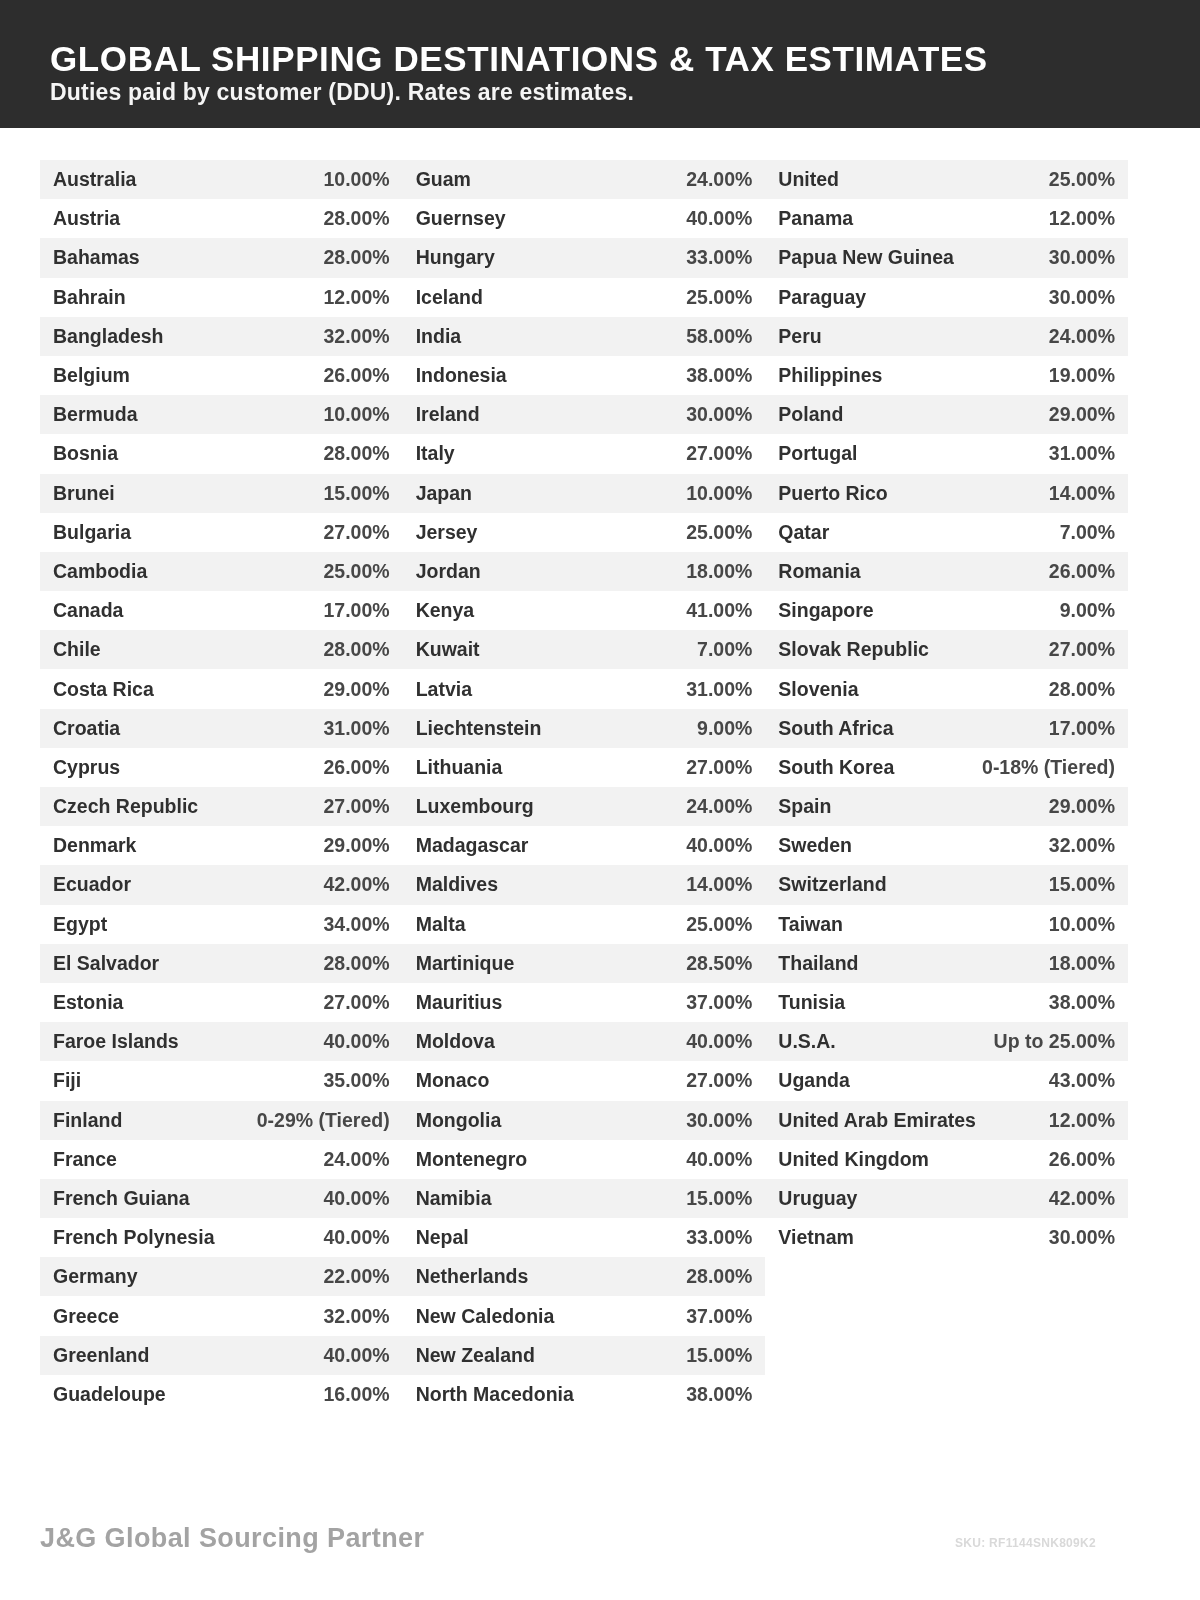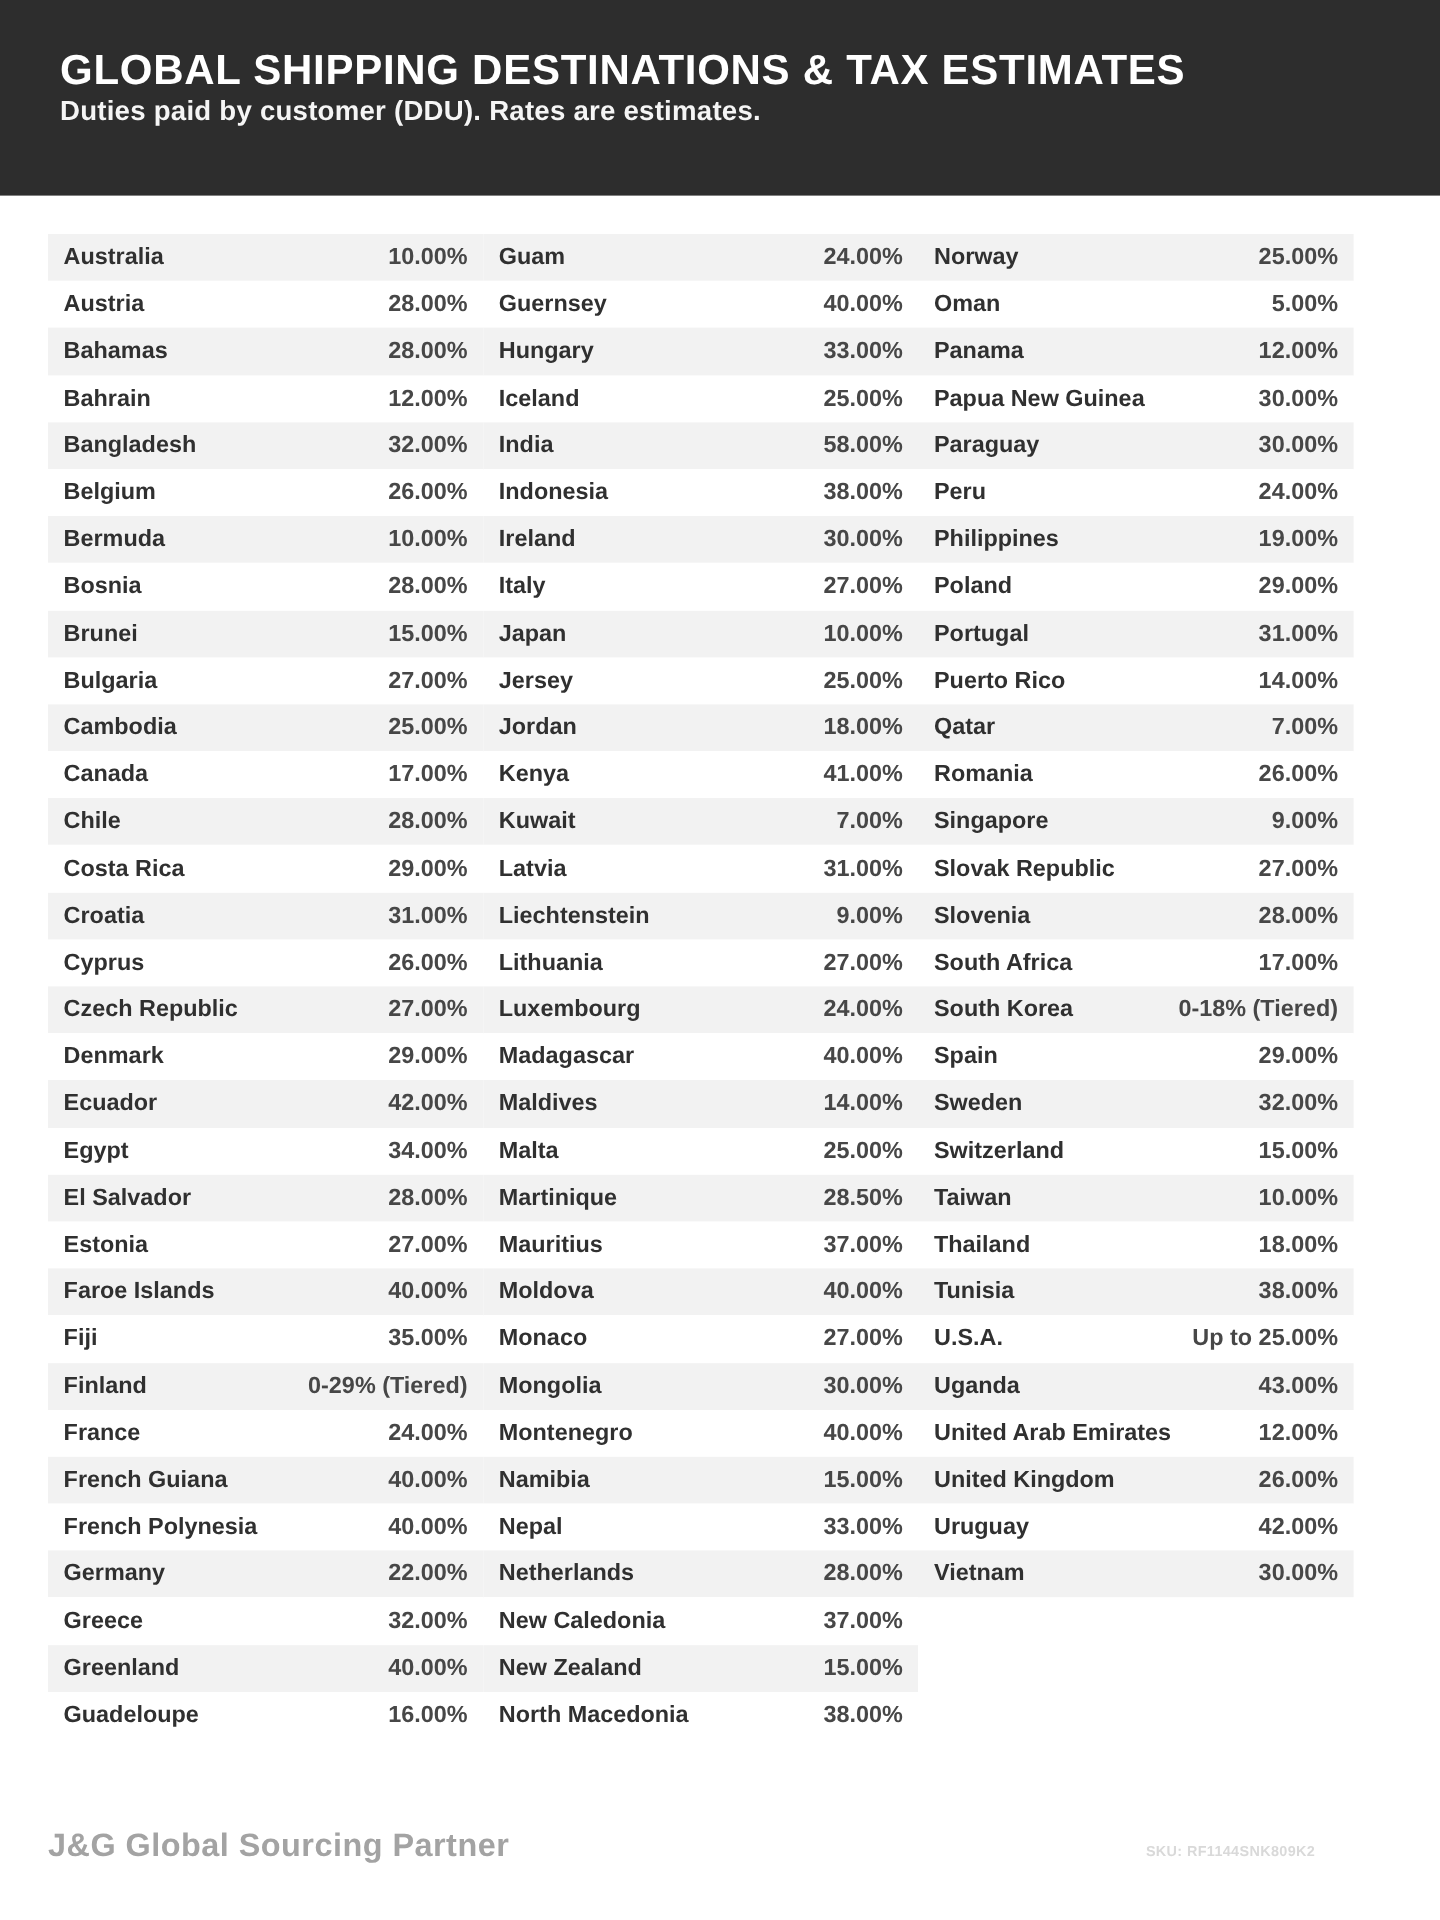--- a/index.html
+++ b/index.html
@@ -8,21 +8,21 @@
     width: 1200px;
     height: 1600px;
     position: relative;
     font-family: "Liberation Sans", sans-serif;
     color: #333;
     overflow: hidden;
   }
   .header {
     background: #2d2d2d;
     width: 100%;
-    height: 163px;
+    height: 128px;
     padding: 40px 16px 0 50px;
   }
   .title {
     color: #ffffff;
     font-size: 35px;
     font-weight: 800;
     letter-spacing: 0.6px;
     line-height: 1.1;
   }
   .subtitle {
@@ -347,26 +347,22 @@
         <span class="country">New Zealand</span>
         <span class="rate">15.00%</span>
       </div>
       <div class="row">
         <span class="country">North Macedonia</span>
         <span class="rate">38.00%</span>
       </div>
     </div>
   <div class="col">
       <div class="row">
-        <span class="country">Norway</span>
+        <span class="country">United</span>
         <span class="rate">25.00%</span>
-      </div>
-      <div class="row">
-        <span class="country">Oman</span>
-        <span class="rate">5.00%</span>
       </div>
       <div class="row">
         <span class="country">Panama</span>
         <span class="rate">12.00%</span>
       </div>
       <div class="row">
         <span class="country">Papua New Guinea</span>
         <span class="rate">30.00%</span>
       </div>
       <div class="row">

